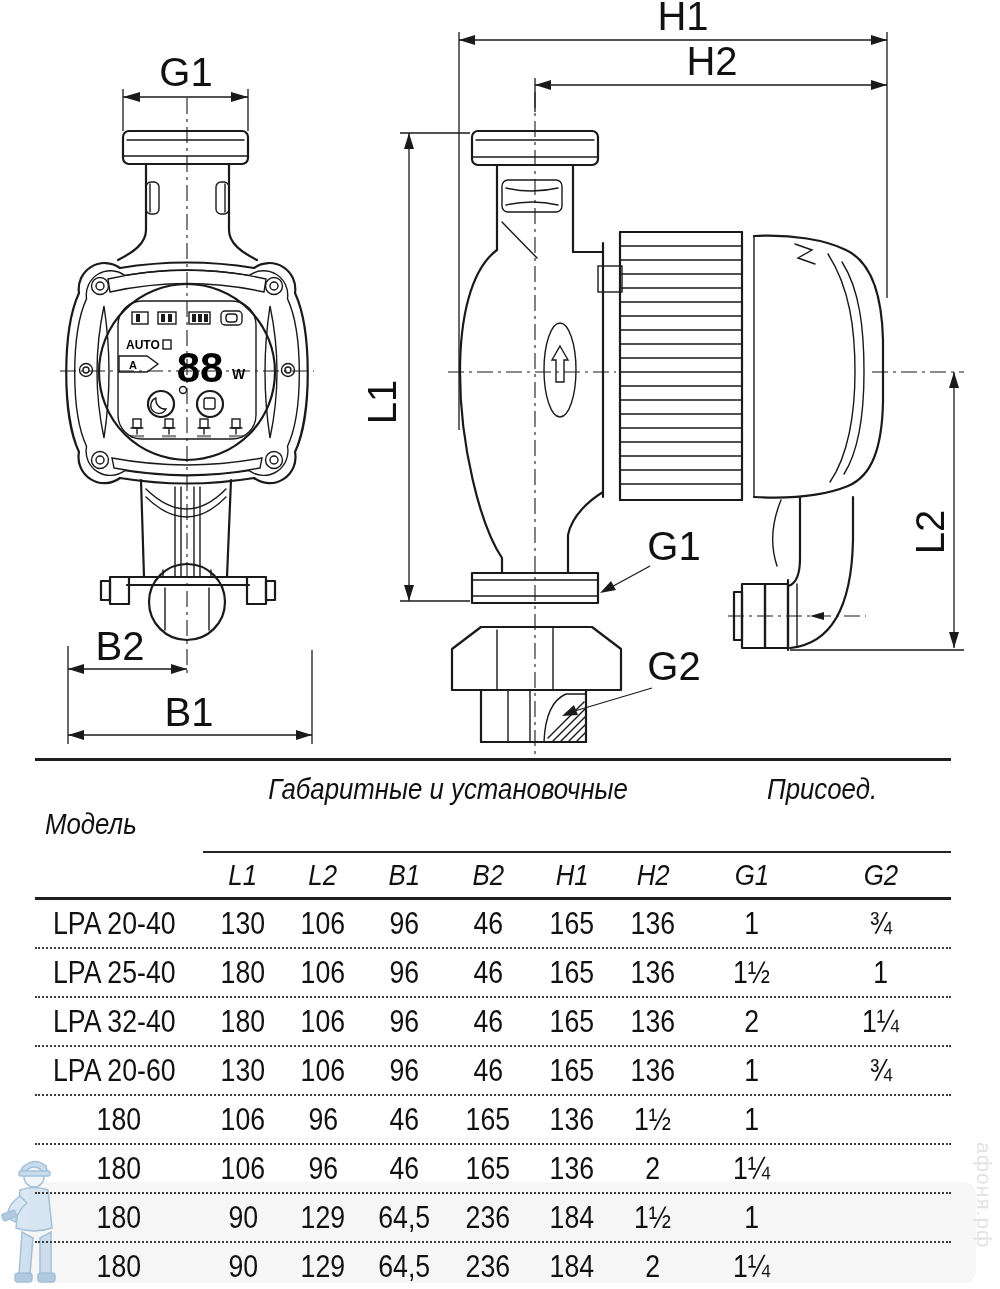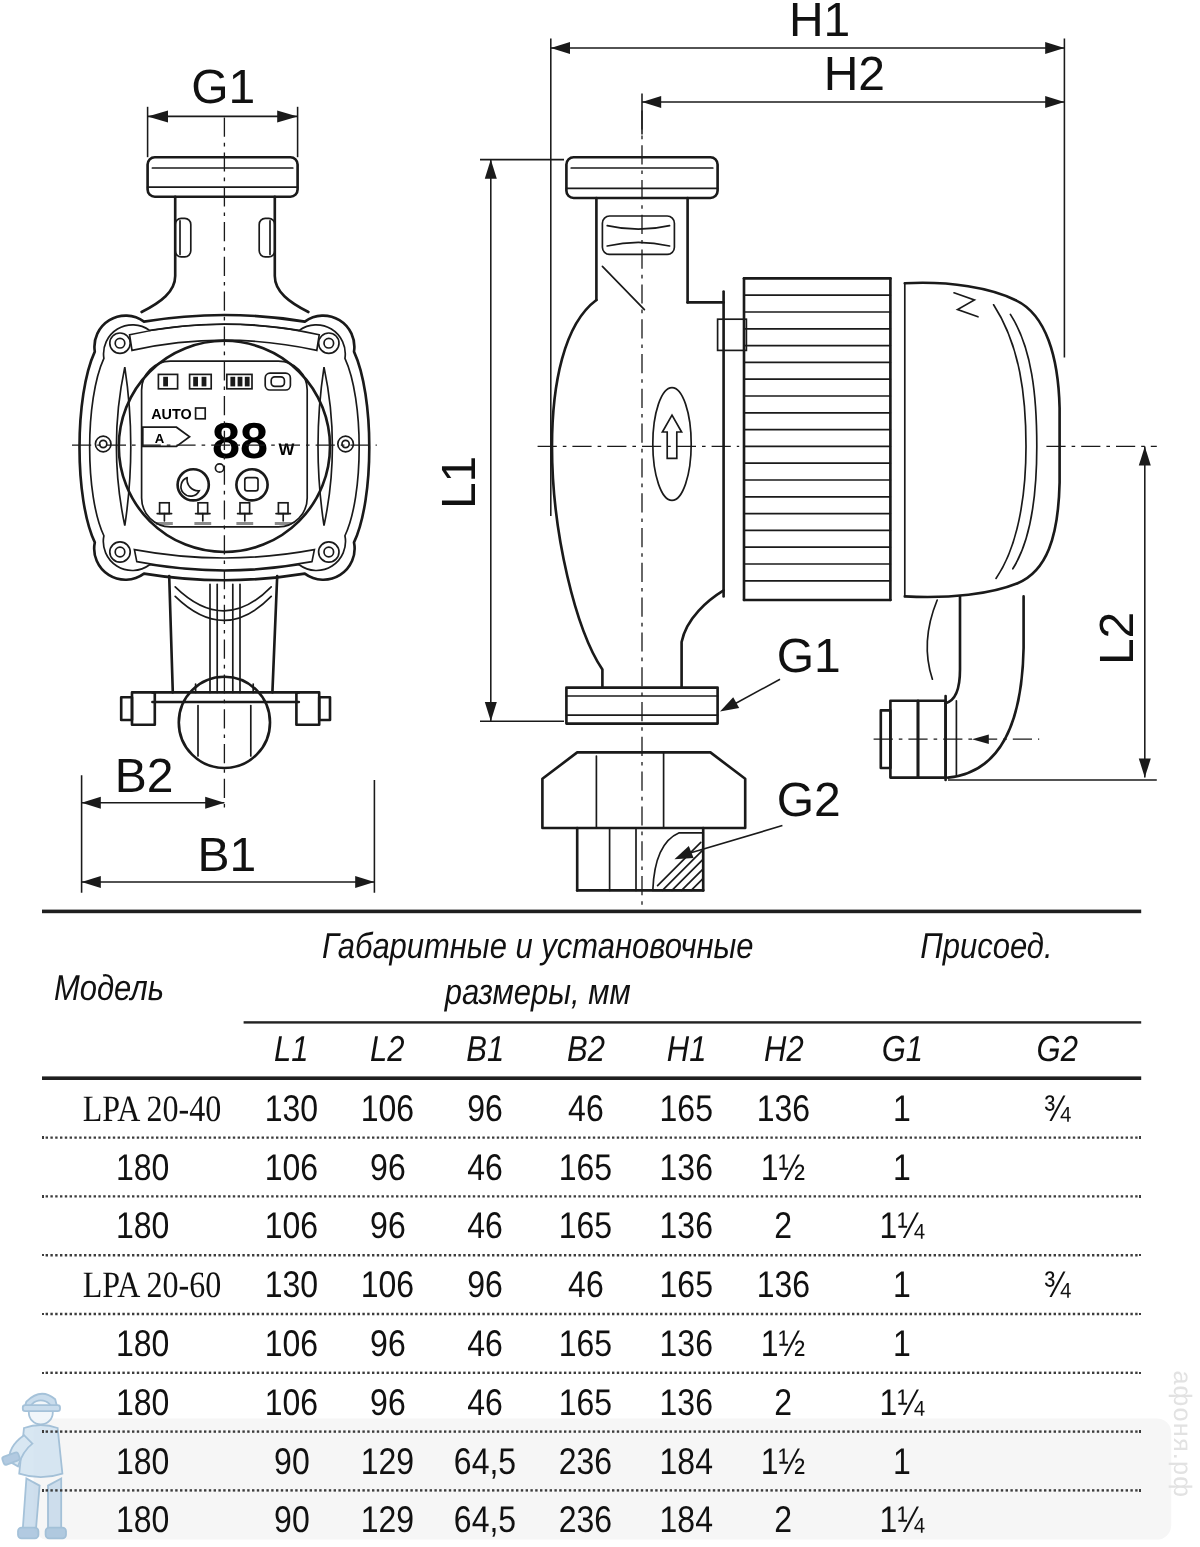--- a/index.html
+++ b/index.html
@@ -11,21 +11,21 @@
   .hdr-a{display:grid;grid-template-columns:168px 490px 258px;height:90px;}
   .hdr-model{display:flex;align-items:flex-end;padding:0 0 10px 10px;margin-top:12px;}
   .hdr-group{display:flex;flex-direction:column;justify-content:flex-start;align-items:center;padding-top:8px;text-decoration:underline;}
   .hdr-group .l{line-height:39px;}
   .group-underline{margin-left:168px;border-bottom:2px solid #222;}
   .hdr-b{display:grid;grid-template-columns:168px 80px 80px 82px 86px 82px 80px 118px 140px;
          height:44px;align-items:center;border-bottom:3px solid #1f1f1f;}
   .row{display:grid;grid-template-columns:168px 80px 80px 82px 86px 82px 80px 118px 140px;
        height:47px;align-items:center;border-bottom:2px dotted #3c3c3c;}
   .c{text-align:center;font-size:31px;}
-  .m{text-align:right;padding-left:10px;font-size:31px;font-family:Liberation Serif, serif;}
+  .m{text-align:center;padding-left:10px;font-size:31px;}
   .it{font-style:italic;}
   .hf{font-size:30px;}
   .cnd{display:inline-block;transform:scaleX(0.86);transform-origin:50% 50%;white-space:nowrap;}
   .cndL{display:inline-block;transform:scaleX(0.86);transform-origin:0 50%;white-space:nowrap;}
   
   .grayband{position:absolute;left:28px;top:1182px;width:948px;height:101px;background:#f6f6f6;border-radius:12px;z-index:1;}
   .wm-right{position:absolute;left:972px;top:1142px;height:150px;writing-mode:vertical-rl;
             font-size:21px;letter-spacing:1px;color:#e2e2e2;z-index:3;}
   .wm-left{position:absolute;left:0px;top:1152px;z-index:1;opacity:.8;}
   
@@ -352,21 +352,20 @@
 
   <div class="wm-right">афоня.рф</div>
 
   <div class="spec-table">
     <div class="hdr-a">
       <div class="hdr-model it hf">
         <span class="cndL">Модель</span>
       </div>
       <div class="hdr-group it hf">
         <span class="l"><span class="cnd">Габаритные и установочные</span></span>
-        <span class="l"><span class="cnd">размеры, мм</span></span>
       </div>
       <div class="hdr-group it hf">
         <span class="l"><span class="cnd">Присоед.</span></span>
       </div>
     </div>
     <div class="group-underline"></div>
 
     <div class="hdr-b">
       <div class="m"></div>
       <div class="c it hf"><span class="cnd">L1</span></div>
@@ -384,30 +383,32 @@
       <div class="c"><span class="cnd">130</span></div>
       <div class="c"><span class="cnd">106</span></div>
       <div class="c"><span class="cnd">96</span></div>
       <div class="c"><span class="cnd">46</span></div>
       <div class="c"><span class="cnd">165</span></div>
       <div class="c"><span class="cnd">136</span></div>
       <div class="c"><span class="cnd">1</span></div>
       <div class="c"><span class="cnd">¾</span></div>
     </div>
     <div class="row">
+      <div class="m"><span class="cndL">LPA 25-40</span></div>
       <div class="c"><span class="cnd">180</span></div>
       <div class="c"><span class="cnd">106</span></div>
       <div class="c"><span class="cnd">96</span></div>
       <div class="c"><span class="cnd">46</span></div>
       <div class="c"><span class="cnd">165</span></div>
       <div class="c"><span class="cnd">136</span></div>
       <div class="c"><span class="cnd">1½</span></div>
       <div class="c"><span class="cnd">1</span></div>
     </div>
     <div class="row">
+      <div class="m"><span class="cndL">LPA 32-40</span></div>
       <div class="c"><span class="cnd">180</span></div>
       <div class="c"><span class="cnd">106</span></div>
       <div class="c"><span class="cnd">96</span></div>
       <div class="c"><span class="cnd">46</span></div>
       <div class="c"><span class="cnd">165</span></div>
       <div class="c"><span class="cnd">136</span></div>
       <div class="c"><span class="cnd">2</span></div>
       <div class="c"><span class="cnd">1¼</span></div>
     </div>
     <div class="row">

